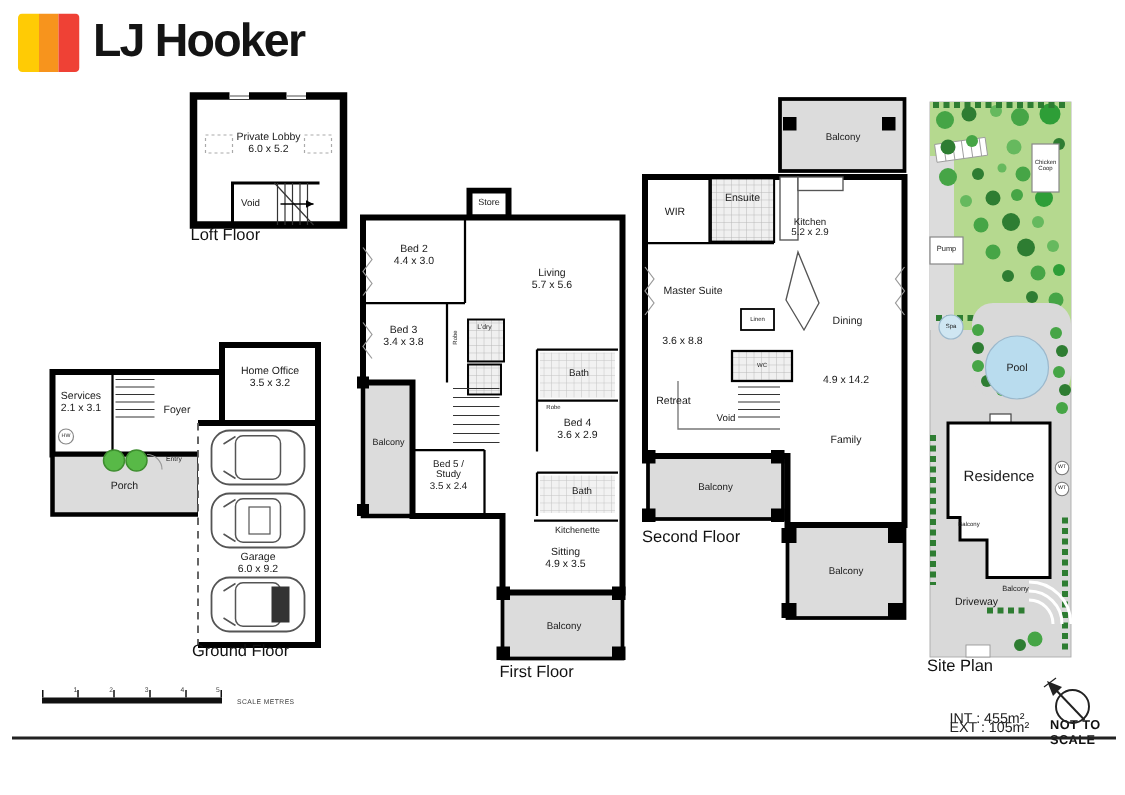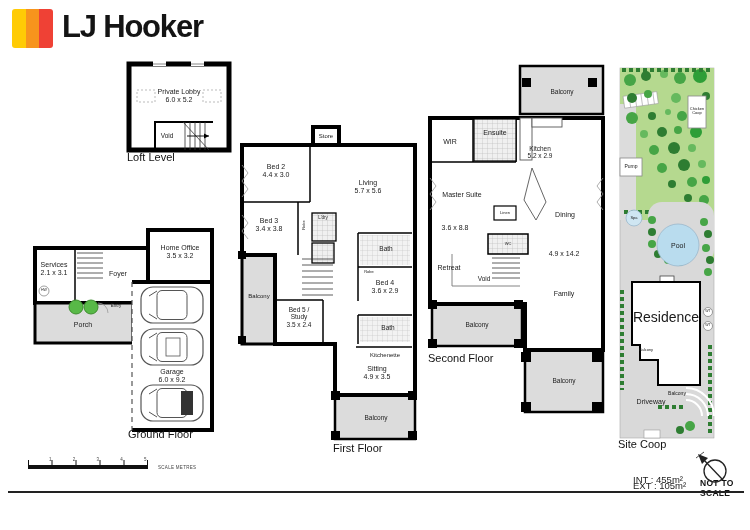--- a/index.html
+++ b/index.html
@@ -3,21 +3,21 @@
 <meta charset="utf-8">
 <style>
   html,body{margin:0;padding:0;background:#fff;}
   #canvas{position:relative;width:750px;height:530px;background:#fff;overflow:hidden;
           font-family:"Liberation Sans",sans-serif;color:#111;}
   .abs{position:absolute;}
   .plan{position:absolute;}
   .plan svg{position:absolute;left:0;top:0;}
   .lbl{position:absolute;transform:translate(-50%,-50%);text-align:center;line-height:1.12;
        white-space:nowrap;color:#1a1a1a;}
-  .vert{transform:translate(-50%,-50%) rotate(-90deg);} .f115{font-size:14px;} .f7{font-size:7px;}
+  .vert{transform:translate(-50%,-50%) rotate(-90deg);} .f115{font-size:10px;} .f7{font-size:7px;}
   .f65{font-size:6.5px;} .f6{font-size:6px;} .f5{font-size:5px;} .f45{font-size:4.5px;}
   .f4{font-size:4px;} .f35{font-size:3.5px;}
   .plan-title{position:absolute;font-size:11px;color:#111;white-space:nowrap;}
   .brand{position:absolute;left:12px;top:9px;display:flex;align-items:flex-start;gap:9px;}
   .stripes{display:flex;width:41px;height:39px;border-radius:3px;overflow:hidden;}
   .stripes div{flex:1;}
   .brand-name{font-size:31px;font-weight:700;letter-spacing:-1.2px;color:#141414;}
   .disclaimer{position:absolute;left:28px;top:473px;font-size:8px;line-height:1.22;color:#333;
               letter-spacing:.1px;}
   .addr{position:absolute;left:10px;top:497px;font-size:21px;color:#1a1a1a;}
@@ -61,21 +61,21 @@
           <line x1="58" y1="62" x2="84" y2="90"></line>
       </g>
       <line x1="62" y1="76" x2="84" y2="76" stroke="#000" stroke-width="0.9"></line>
       <polygon points="84,76 79,73.5 79,78.5" fill="#000"></polygon>
     </svg>
     <div class="lbl f7" style="left:54px;top:36px">
       <div>Private Lobby</div>
       <div>6.0 x 5.2</div>
     </div>
     <div class="lbl f65" style="left:42px;top:76px">Void</div>
-    <div class="plan-title" style="left:2px;top:91px">Loft Level</div>
+    <div class="plan-title" style="left:2px;top:91px">Loft Floor</div>
   </div>
 
   <div class="plan" style="left:238px;top:125px;width:190px;height:332px">
     <svg width="190" height="332">
       <defs>
         <pattern id="tileA" width="5" height="5" patternUnits="userSpaceOnUse">
           <rect width="5" height="5" fill="#f0f0f0"></rect>
           <path d="M0 0H5V5" fill="none" stroke="#b5b5b5" stroke-width="0.6"></path>
         </pattern>
       </defs>
@@ -365,21 +365,21 @@
     </div>
     <div class="lbl f5" style="left:13px;top:107px">Pump</div>
     <div class="lbl f4" style="left:16px;top:158px">Spa</div>
     <div class="lbl f7" style="left:60px;top:186px">Pool</div>
     <div class="lbl f115" style="left:48px;top:258px">Residence</div>
     <div class="lbl f4" style="left:28px;top:290px">Balcony</div>
     <div class="lbl f35" style="left:90px;top:252px">WT</div>
     <div class="lbl f35" style="left:90px;top:266px">WT</div>
     <div class="lbl f5" style="left:59px;top:334px">Balcony</div>
     <div class="lbl f7" style="left:33px;top:342px">Driveway</div>
-    <div class="plan-title" style="left:0px;top:378px">Site Coop</div>
+    <div class="plan-title" style="left:0px;top:378px">Site Plan</div>
   </div>
 
   <div class="scalebar">
     <div class="scale-nums">1 2 3 4 5</div>
     <svg width="190" height="16" style="position:absolute;left:0;top:0">
       <rect x="0" y="8" width="120" height="4" fill="#111"></rect>
       <g stroke="#111" stroke-width="1">
         <line x1="0.5" y1="3" x2="0.5" y2="8"></line>
           <line x1="24" y1="3" x2="24" y2="8"></line>
         <line x1="48" y1="3" x2="48" y2="8"></line>

